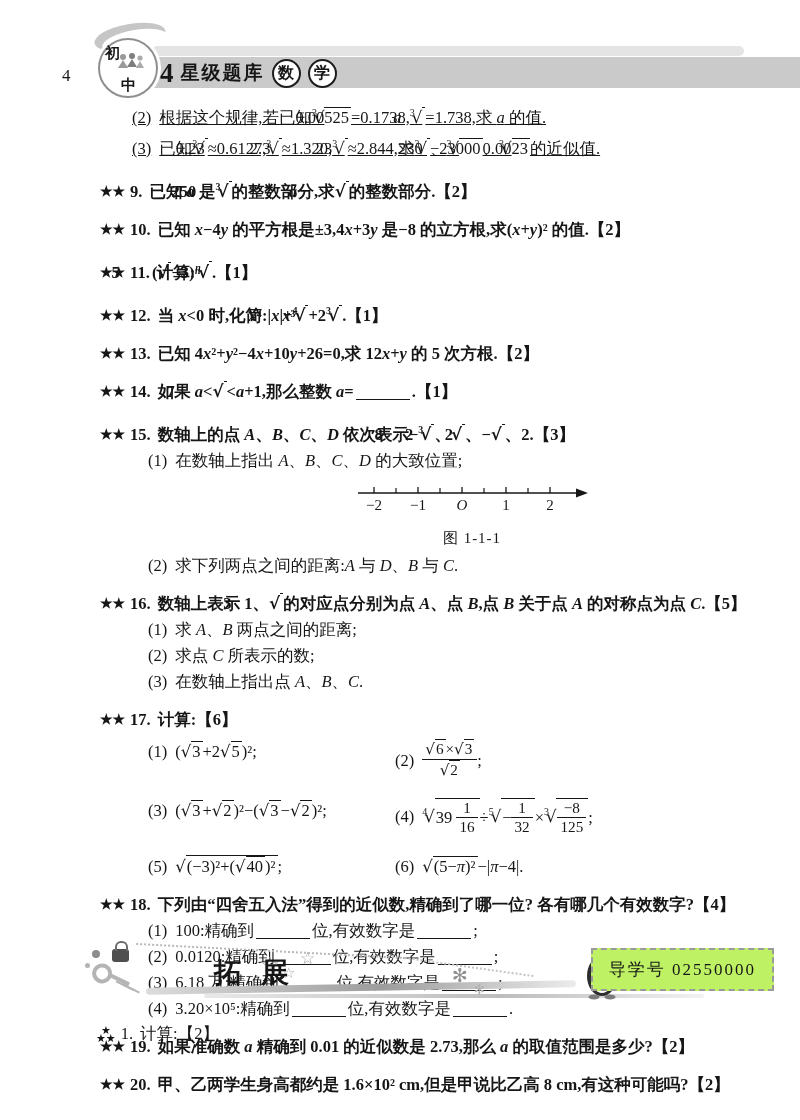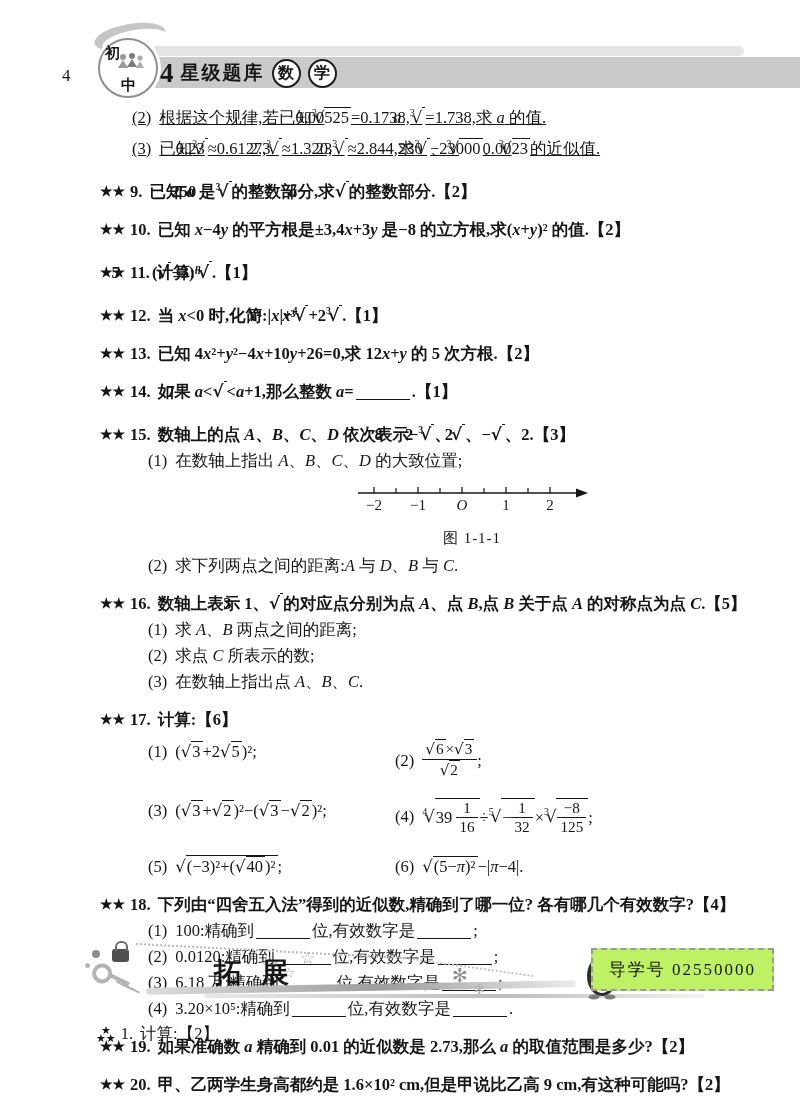--- a/index.html
+++ b/index.html
@@ -162,21 +162,21 @@
       <div class="cell"><span class="lbl">(6)</span><span><span class="rad"><span class="rsg">√</span><span class="rbar">(5−<i>π</i>)²</span></span>−|<i>π</i>−4|.</span></div>
     </div>
 
     <p class="prob"><span class="stars">★★</span><span class="num">18.</span><span>下列由“四舍五入法”得到的近似数,精确到了哪一位? 各有哪几个有效数字?【4】</span></p>
     <p class="sub"><span class="lbl">(1)</span><span>100:精确到<span class="blank"></span>位,有效数字是<span class="blank"></span>;</span></p>
     <p class="sub"><span class="lbl">(2)</span><span>0.0120:精确到<span class="blank"></span>位,有效数字是<span class="blank"></span>;</span></p>
     <p class="sub"><span class="lbl">(3)</span><span>6.18 万:精确到<span class="blank"></span>位,有效数字是<span class="blank"></span>;</span></p>
     <p class="sub"><span class="lbl">(4)</span><span>3.20×10⁵:精确到<span class="blank"></span>位,有效数字是<span class="blank"></span>.</span></p>
 
     <p class="prob"><span class="stars">★★</span><span class="num">19.</span><span>如果准确数 <i>a</i> 精确到 0.01 的近似数是 2.73,那么 <i>a</i> 的取值范围是多少?【2】</span></p>
-    <p class="prob"><span class="stars">★★</span><span class="num">20.</span><span>甲、乙两学生身高都约是 1.6×10² cm,但是甲说比乙高 9 cm,有这种可能吗?【2】</span></p>
+    <p class="prob"><span class="stars">★★</span><span class="num">20.</span><span>甲、乙两学生身高都约是 1.6×10² cm,但是甲说比乙高 8 cm,有这种可能吗?【2】</span></p>
   </main>
 
   <div class="ext">
     <span class="dotA"></span>
     <span class="dotB"></span>
     <span class="lock"></span>
     <span class="key"></span>
     <span class="trail1"></span>
     <span class="trail2"></span>
     <span class="ext-title">拓  展</span>

